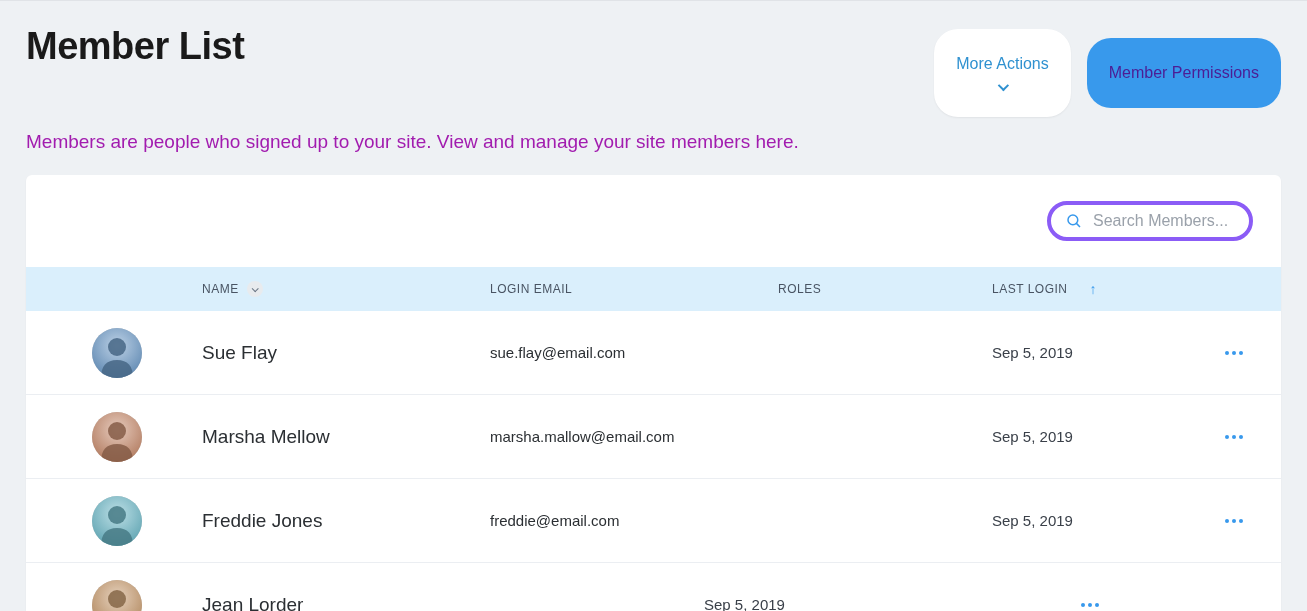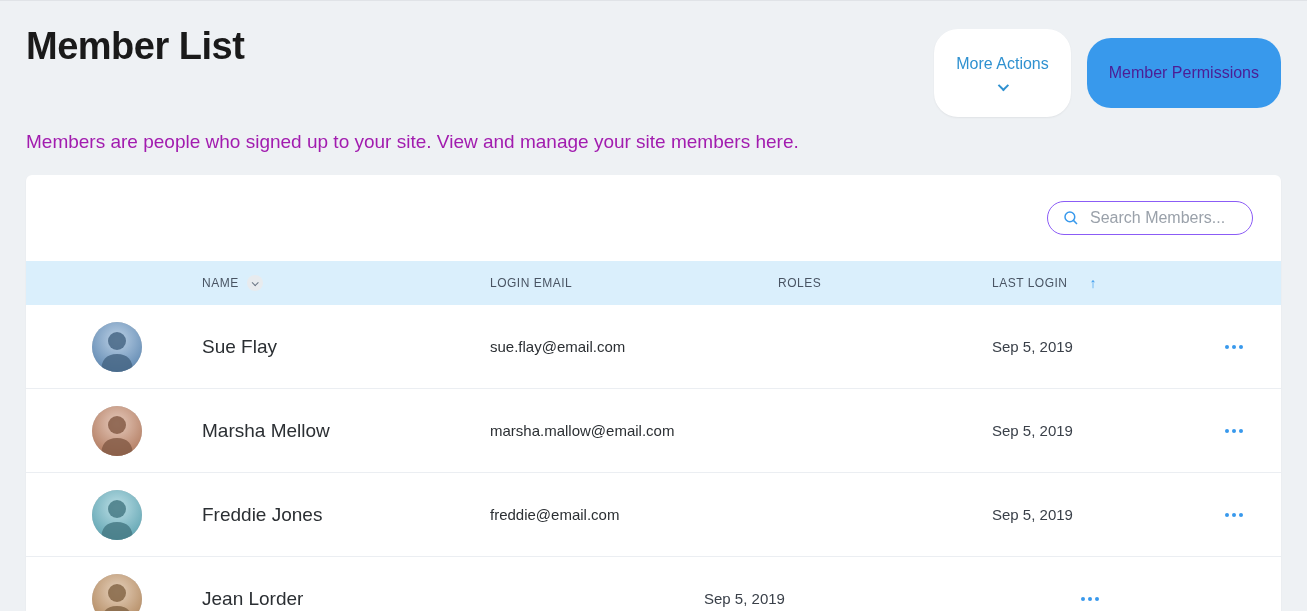--- a/index.html
+++ b/index.html
@@ -73,21 +73,21 @@
       overflow: hidden;
     }
     .panel-toolbar {
       display: flex;
       justify-content: flex-end;
       padding: 26px 28px 26px 28px;
     }
     .search-wrap {
       display: flex;
       align-items: center;
-      border: 1px solid #8b5cf6;
+      border: 4px solid #8b5cf6;
       border-radius: 24px;
       padding: 7px 16px 7px 14px;
       gap: 10px;
       width: 206px;
       justify-content: flex-end;
     }
     .search-icon-svg { width: 18px; height: 18px; flex-shrink: 0; }
     .search-input {
       border: none;
       outline: none;

